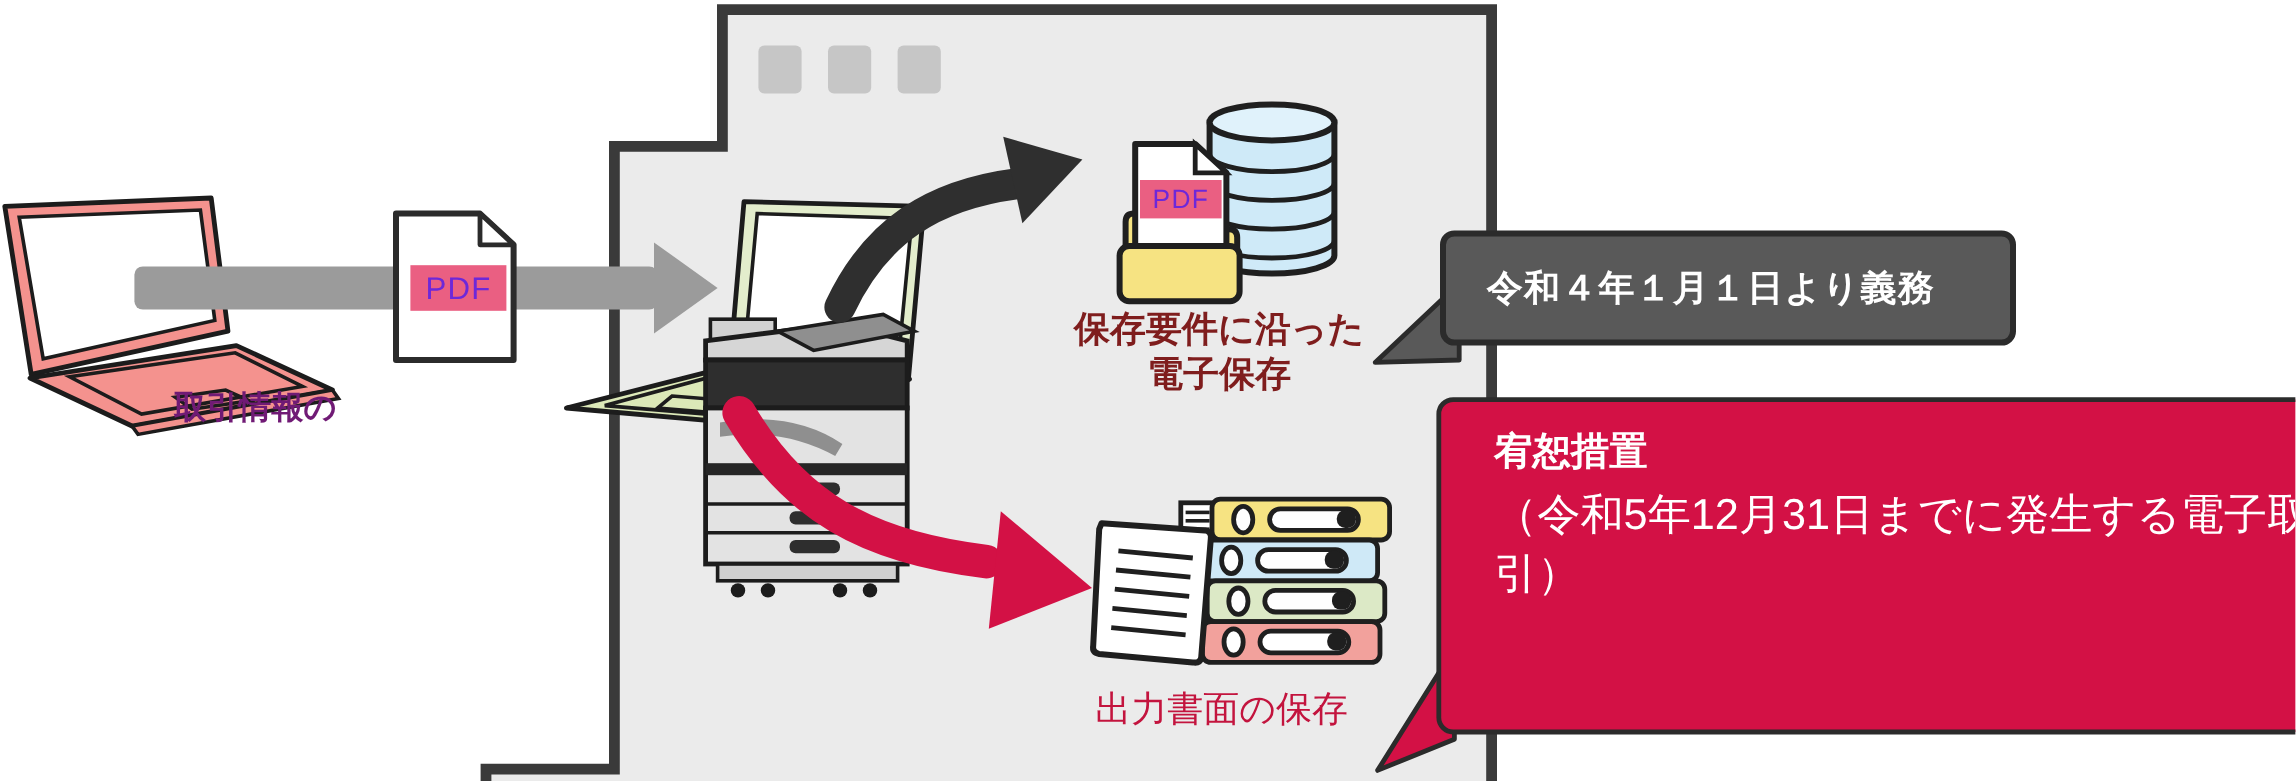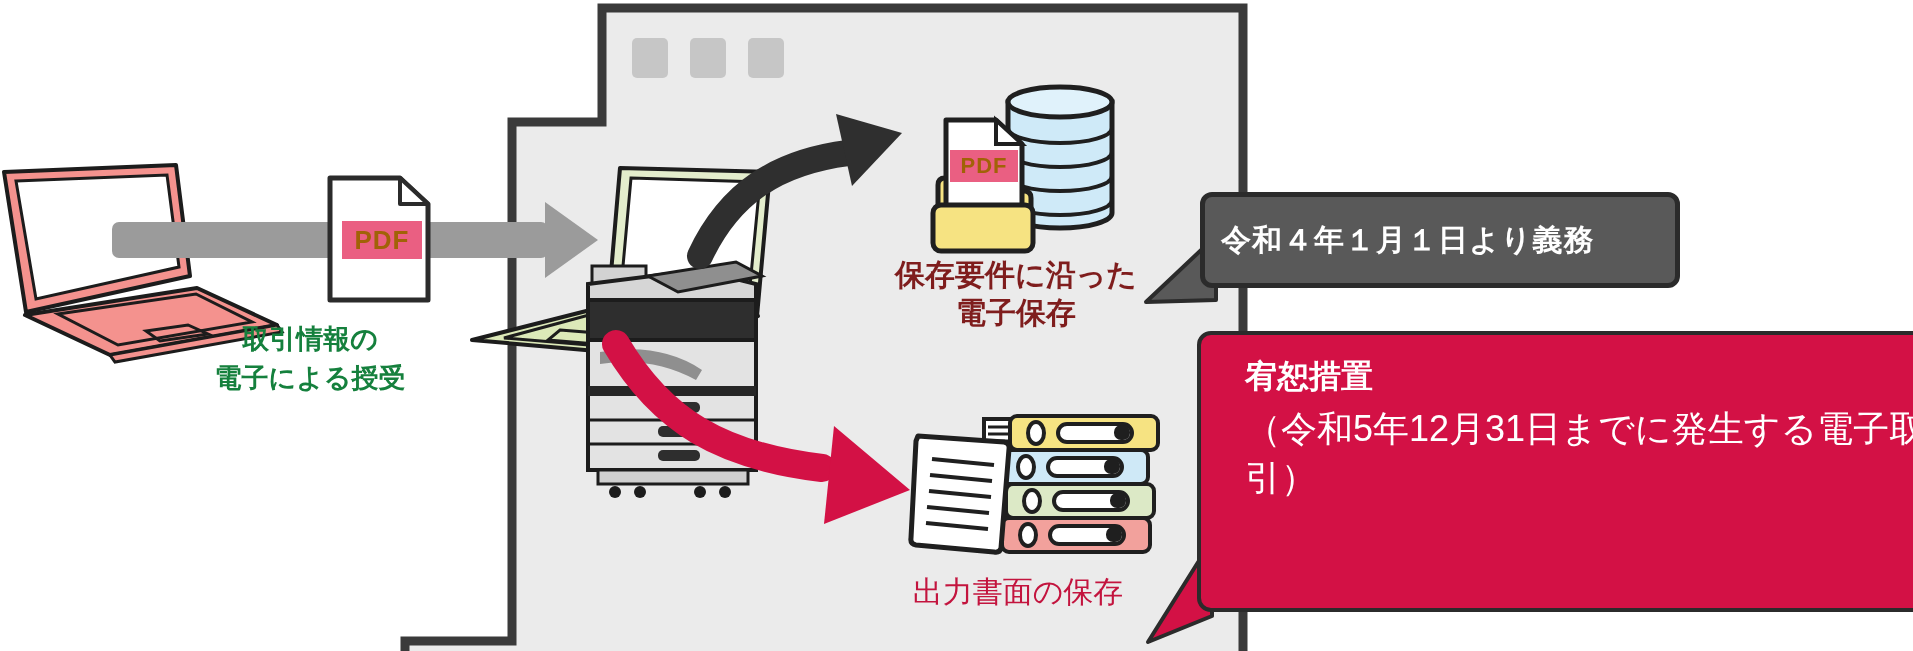--- a/index.html
+++ b/index.html
@@ -4,35 +4,35 @@
 <style>
   html,body{margin:0;padding:0;background:#ffffff;}
   .canvas{
     position:relative;width:1913px;height:651px;overflow:hidden;background:#ffffff;
     font-family:"Liberation Sans","DejaVu Sans",sans-serif;
   }
   .scene{position:absolute;left:0;top:0;width:1913px;height:651px;}
   .overlay{position:absolute;box-sizing:border-box;}
   .badge{
     display:flex;align-items:center;justify-content:center;
-    color:#a16207;font-weight:bold;letter-spacing:1px;
+    color:#6d28d9;font-weight:normal;letter-spacing:1px;
   }
   .caption{
-    text-align:center;color:#15803d;font-weight:bold;font-size:27px;line-height:1.45;
+    color:#701a75;font-weight:bold;font-size:27px;line-height:1.45;
   }
   .label-blue{
     text-align:center;color:#7f1d1d;font-weight:bold;font-size:30px;line-height:1.25;
   }
   .label-red{
     text-align:center;color:#c3143e;font-weight:normal;font-size:30px;line-height:1.2;
   }
   .bubble-gray{
     left:1200px;top:192px;width:480px;height:96px;
     background:#595959;border:5px solid #2b2b2b;border-radius:12px;
-    display:flex;align-items:center;padding-left:16px;
+    display:flex;align-items:center;padding-left:34px;
     color:#ffffff;font-size:30px;font-weight:bold;letter-spacing:1px;
   }
   .bubble-red{
     left:1197px;top:331px;width:799px;height:281px;
     background:#d31145;border:4px solid #2b2b2b;border-radius:14px;
     color:#ffffff;padding:16px 38px 18px 44px;
   }
   .bubble-red .t{font-size:32px;font-weight:bold;margin:4px 0 6px 0;}
   .bubble-red .s{font-size:36px;font-weight:normal;margin:0 0 10px 0;}
   .bubble-red .b{font-size:28px;font-weight:normal;line-height:1.58;}
@@ -183,21 +183,20 @@
     <polygon points="1216,236 1216,300 1146,302" fill="#595959" stroke="#2b2b2b" stroke-width="4" stroke-linejoin="round"></polygon>
     <polygon points="1212,540 1212,616 1148,642" fill="#d31145" stroke="#2b2b2b" stroke-width="4" stroke-linejoin="round"></polygon>
   </svg>
 
   <div class="overlay badge" style="left:342px;top:221px;width:80px;height:38px;font-size:26px;">PDF</div>
 
   <div class="overlay badge" style="left:950px;top:150px;width:68px;height:32px;font-size:22px;">PDF</div>
 
   <div class="overlay caption" style="left:145px;top:320px;width:330px;">
     <div>取引情報の</div>
-    <div>電子による授受</div>
   </div>
 
   <div class="overlay label-blue" style="left:866px;top:256px;width:300px;">
     <div>保存要件に沿った</div>
     <div>電子保存</div>
   </div>
 
   <div class="overlay label-red" style="left:868px;top:574px;width:300px;">出力書面の保存</div>
 
   <div class="overlay bubble-gray">

